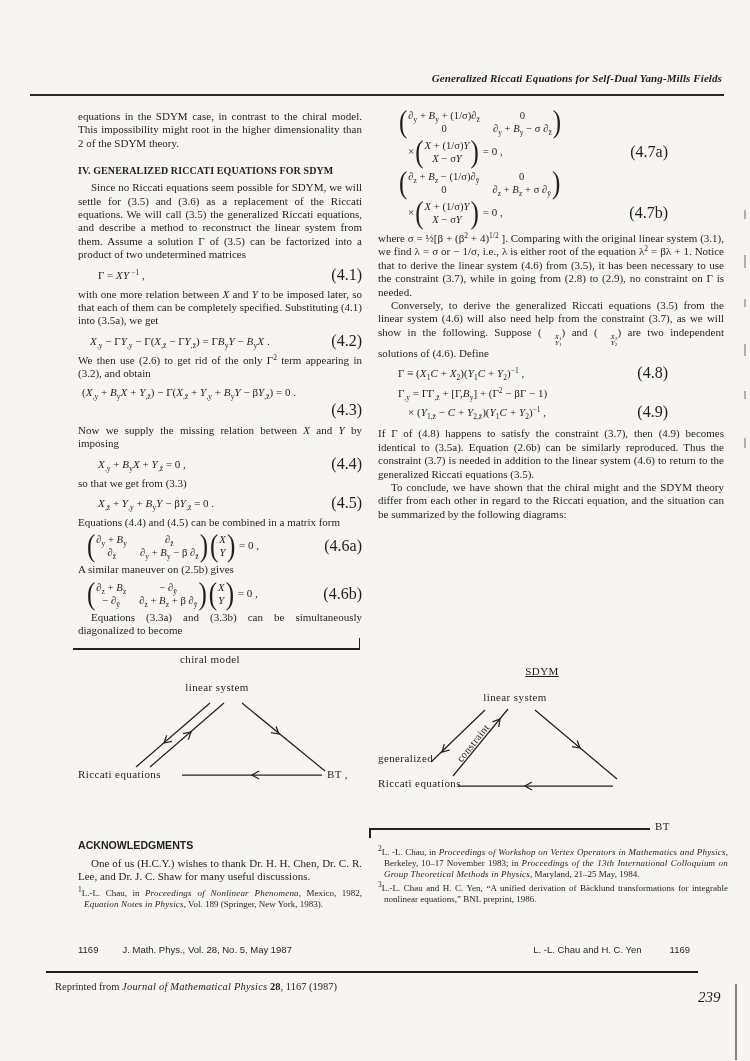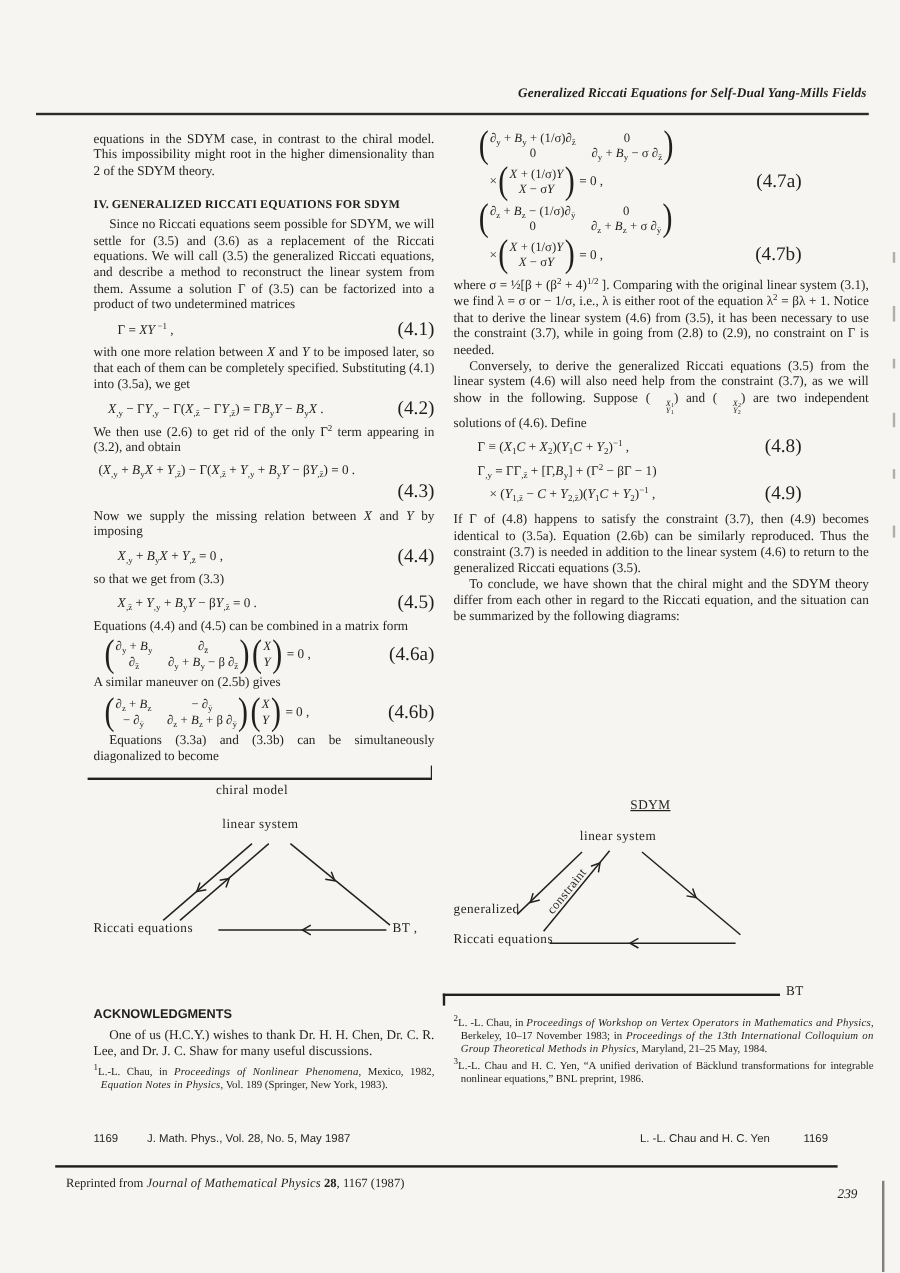--- a/index.html
+++ b/index.html
@@ -50,21 +50,21 @@
   .fn { font-size:9px; line-height:10.8px; text-align:justify; padding-left:6px; text-indent:-6px; margin-top:4px; }
   .fnblock-right { position:absolute; left:378px; top:847px; width:350px; }
   
   .footline { position:absolute; top:944px; font-family:"Liberation Sans","DejaVu Sans",sans-serif; font-size:9.5px; color:#2a2826; }
   .footline-left { left:78px; }
   .footline-right { left:378px; width:312px; text-align:right; }
   .footgap-l { margin-left:24px; }
   .footgap-r { margin-left:28px; }
   .botrule { position:absolute; left:46px; top:971px; width:652px; height:2.4px; background:#1f1d1b; }
   .reprint { position:absolute; left:55px; top:981px; font-size:10.5px; }
-  .pageno { position:absolute; left:698px; top:989px; font-style:italic; font-size:11px; }
+  .pageno { position:absolute; left:698px; top:989px; font-style:italic; font-size:15px; }
   
   .edge-line { position:absolute; left:735px; top:984px; width:2px; height:76px; background:#6e6b66; opacity:.85; }
   .speck { position:absolute; left:744px; width:2.2px; background:#a19d96; opacity:.8; }
 </style>
 </head>
 <body>
 
 <div class="runtitle">Generalized Riccati Equations for Self-Dual Yang-Mills Fields</div>
 <div class="hrule"></div>
 

